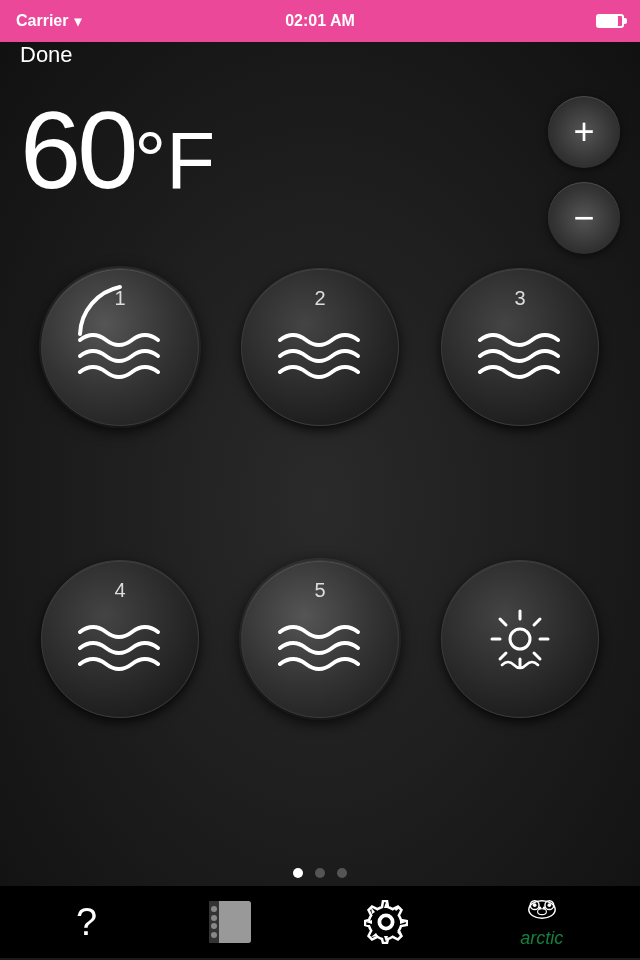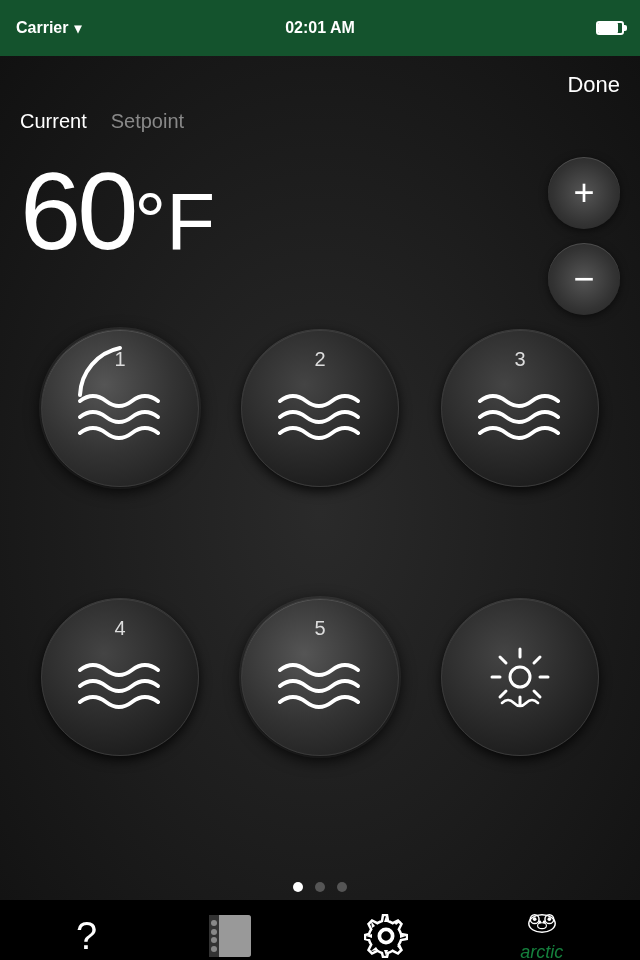--- a/index.html
+++ b/index.html
@@ -11,22 +11,22 @@
       background: #1a1a1a;
       font-family: -apple-system, 'Helvetica Neue', Arial, sans-serif;
       color: #fff;
       overflow: hidden;
       position: relative;
     }
 
     
     #status-bar {
       width: 100%;
-      height: 56px;
-      background: #14532d;
+      height: 42px;
+      background: #ec4899;
       display: flex;
       align-items: center;
       justify-content: space-between;
       padding: 0 16px;
       position: relative;
     }
     #status-left {
       display: flex;
       align-items: center;
       gap: 6px;
@@ -77,24 +77,24 @@
       width: 100%;
       height: calc(960px - 44px);
       background: radial-gradient(ellipse at center, #2a2a2a 0%, #111 100%);
       position: relative;
       display: flex;
       flex-direction: column;
     }
 
     
     #header {
-      padding: 16px 20px 8px;
-      display: flex;
-      align-items: center;
-      justify-content: flex-end;
+      padding: 0 20px 8px;
+      display: flex;
+      align-items: center;
+      justify-content: flex-start;
     }
     #done-button {
       font-size: 22px;
       color: #fff;
       cursor: pointer;
       font-weight: 400;
     }
 
     
     #tabs {
@@ -314,24 +314,20 @@
     </div>
   </div>
 </div>
 
 <div id="main">
 
   <div id="header">
     <span id="done-button">Done</span>
   </div>
 
-  <div id="tabs">
-    <span class="tab active">Current</span>
-    <span class="tab inactive">Setpoint</span>
-  </div>
 
   <div id="temp-display">
     <div>
       <span style="font-size:110px;font-weight:200;letter-spacing:-4px;">60</span><span style="font-size:80px;font-weight:200;">°F</span>
     </div>
     <div id="controls">
       <button class="ctrl-btn">
         <span>+</span>
       </button>
       <button class="ctrl-btn">

